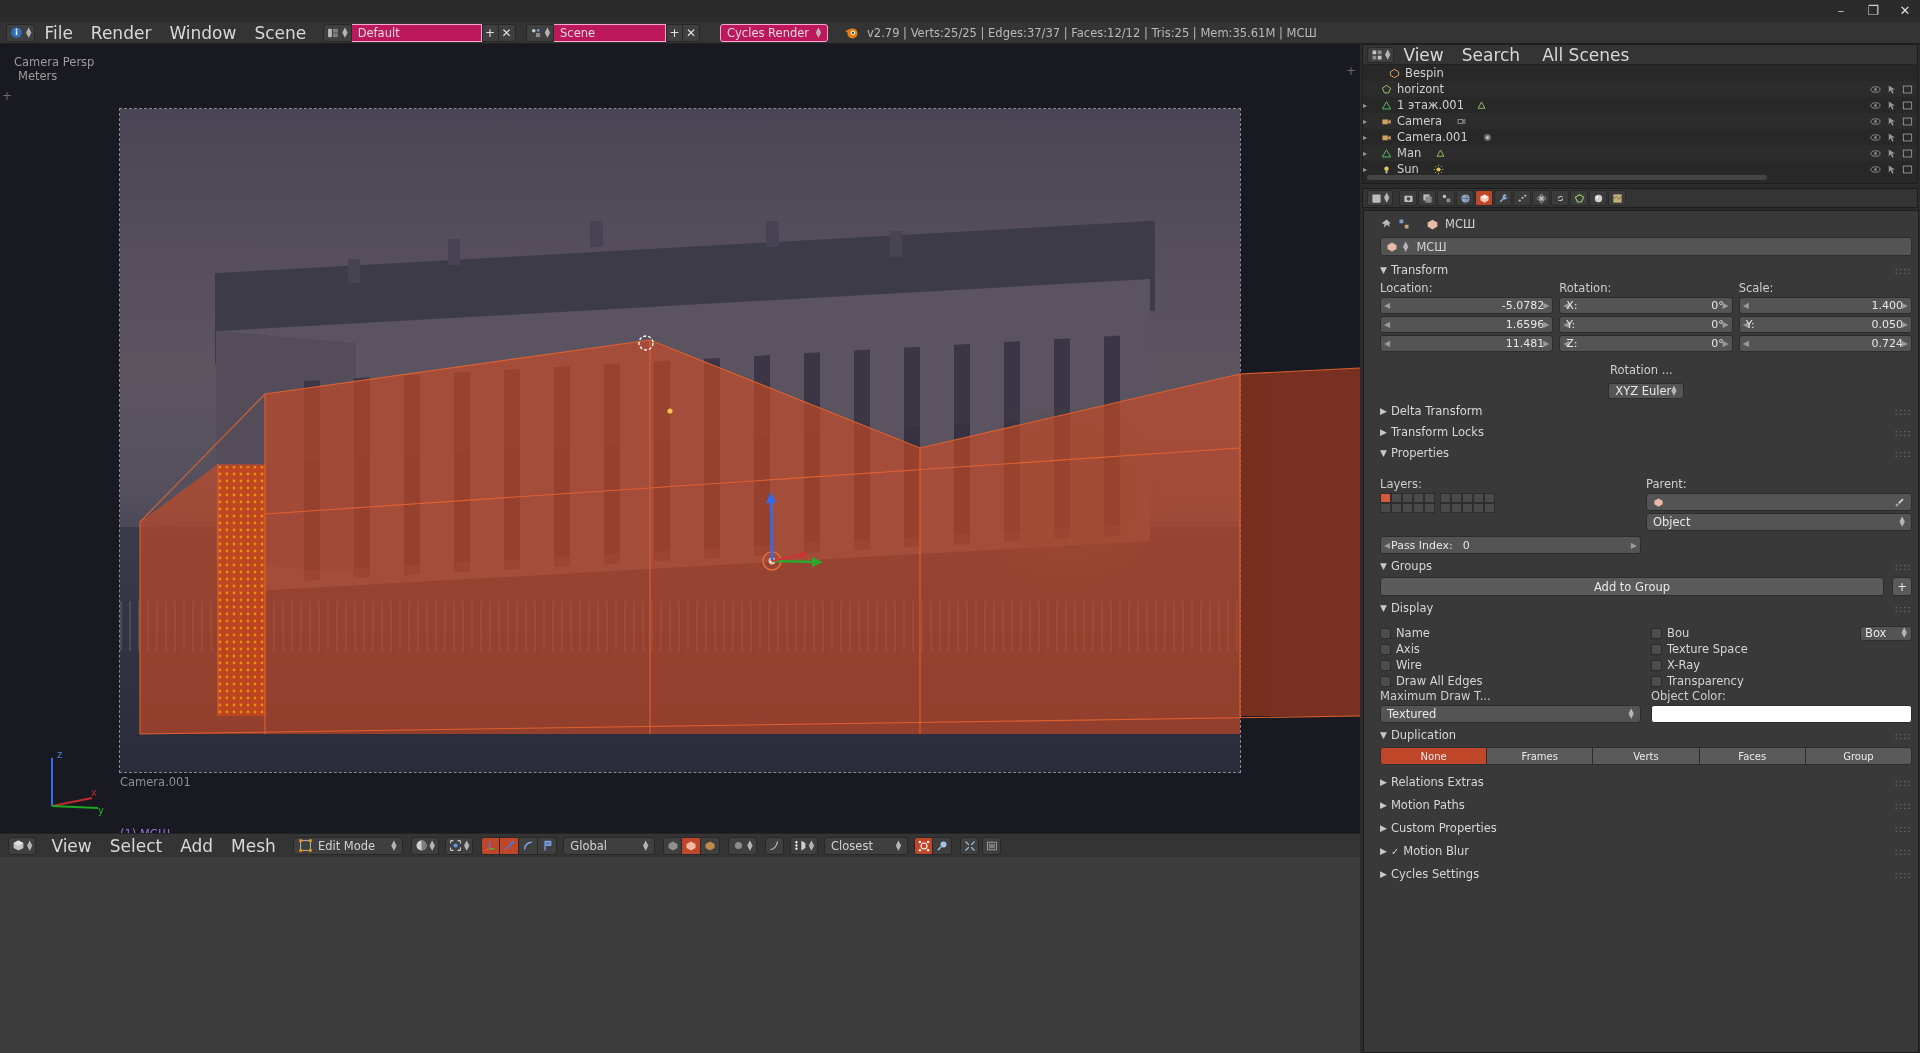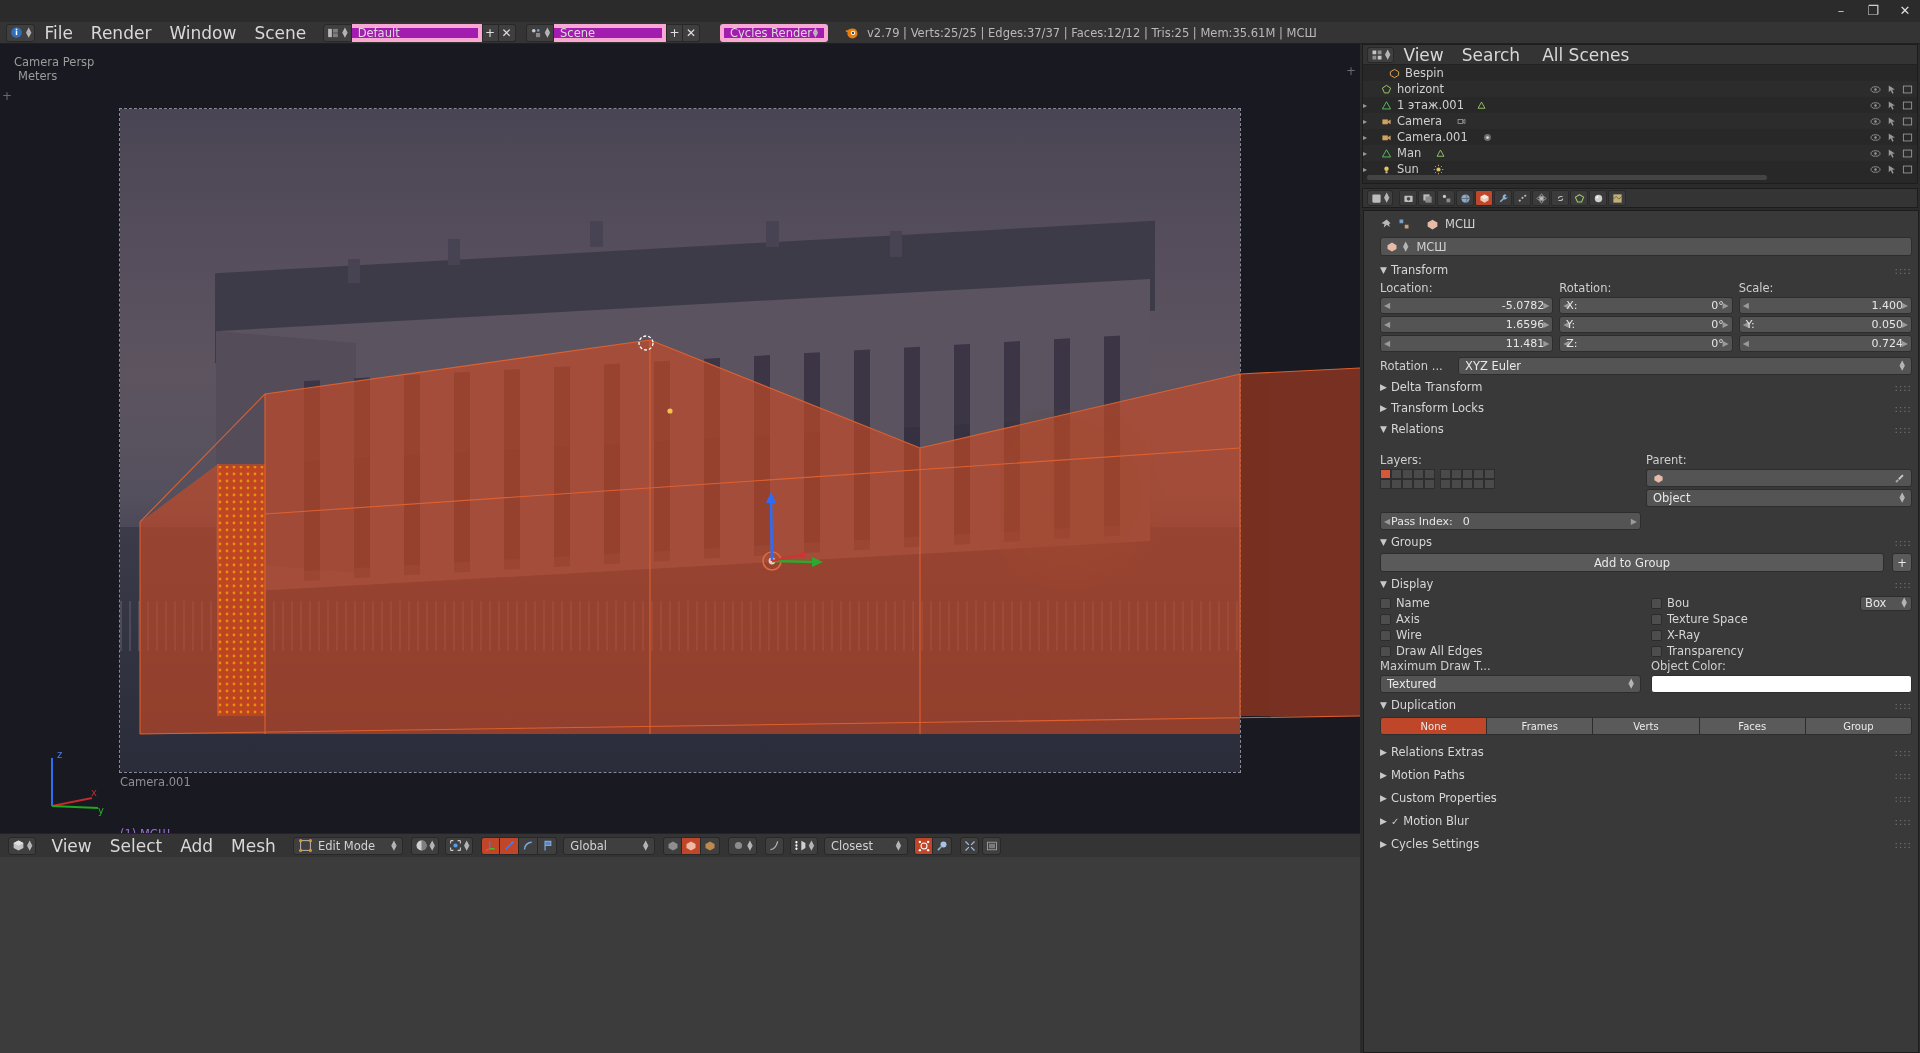--- a/index.html
+++ b/index.html
@@ -5,21 +5,21 @@
   * { box-sizing: border-box; margin:0; padding:0; }
   html,body{ width:1920px; height:1053px; overflow:hidden; background:#3c3c3c; }
   body{ font-family:"DejaVu Sans","Liberation Sans",sans-serif; font-size:11.5px; color:#d2d2d2; -webkit-font-smoothing:antialiased; }
 
   
   #topbar{ position:absolute; left:0; top:0; width:1920px; height:22px; background:#2b2b2b; }
   #infobar{ position:absolute; left:0; top:22px; width:1920px; height:22px; background:#343434;
             display:flex; align-items:center; gap:0px; border-bottom:1px solid #202020; }
   .menu-item{ padding:0 9px; height:18px; line-height:18px; color:#d8d8d8; font-size:17px; cursor:default; border-radius:2px;}
   .blk{ height:18px; display:flex; align-items:center; }
-  .dd{ background:#a21caf; border:4px solid #f9a8d4; border-radius:3px; height:18px; display:flex; align-items:center;
+  .dd{ background:#be185d; border:1px solid #f9a8d4; border-radius:3px; height:18px; display:flex; align-items:center;
        padding:0 6px; color:#dcdcdc; font-size:11.5px; }
   .dd.wide{ width:130px; }
   .dd.scene{ width:112px; }
   .dd.render{ width:103px; }
   .sq{ background:#3f3f3f; border:1px solid #282828; width:17px; height:18px; display:flex; align-items:center;
        justify-content:center; color:#e0e0e0; font-size:12px; }
   .editor-sel{ background:#3f3f3f; border:1px solid #282828; border-radius:3px; height:18px; display:flex;
        align-items:center; padding:0 3px; gap:3px; }
   .spin{ display:flex; flex-direction:column; line-height:5px; font-size:7px; color:#b8b8b8; }
   .status-txt{ color:#b9b9b9; font-size:11.5px; white-space:nowrap; }
@@ -807,21 +807,21 @@
           </div>
         <div class="nfield">
             <span class="ar l">◀</span>
             <span class="lab"></span>
             <span class="val">0.724</span>
             <span class="ar r">▶</span>
           </div>
       </div>
     </div>
 
-    <div style="display:flex;gap:6px;align-items:center;margin-top:5px;">
+    <div style="display:flex;gap:6px;align-items:center;margin-top:11px;flex-direction:column;">
       <span class="rowlbl">Rotation ...</span>
       <div class="wide-dd" style="flex:1;justify-content:space-between;">
         <span>XYZ Euler</span>
         <span class="spin">
             <span>▲</span>
             <span>▼</span>
           </span>
       </div>
     </div>
 
@@ -831,21 +831,21 @@
       <span class="dots">::::</span>
     </div>
     <div class="panelhdr">
       <span class="tri">▶</span>
       <span>Transform Locks</span>
       <span class="dots">::::</span>
     </div>
 
     <div class="panelhdr">
       <span class="tri">▼</span>
-      <span>Relations</span>
+      <span>Properties</span>
       <span class="dots">::::</span>
     </div>
     <div style="display:flex;gap:0;margin-top:15px;">
       <div style="flex:1;">
         <div class="collab">Layers:</div>
         <div class="layergrid">
           <div class="lgcol">
               <div class="lcell on"></div>
               <div class="lcell"></div>
             </div>
@@ -925,21 +925,21 @@
     <div style="display:flex;gap:8px;margin-top:2px;text-align:center;">
       <div class="bigbtn" style="flex:1;">Add to Group</div>
       <div class="bigbtn" style="width:20px;">+</div>
     </div>
 
     <div class="panelhdr">
       <span class="tri">▼</span>
       <span>Display</span>
       <span class="dots">::::</span>
     </div>
-    <div style="display:flex;gap:10px;margin-top:2px;">
+    <div style="display:flex;gap:10px;margin-top:8px;">
       <div style="flex:1;">
         <div class="chkrow">
             <span class="chk"></span>
             <span>Name</span>
           </div>
         <div class="chkrow">
             <span class="chk"></span>
             <span>Axis</span>
           </div>
         <div class="chkrow">

